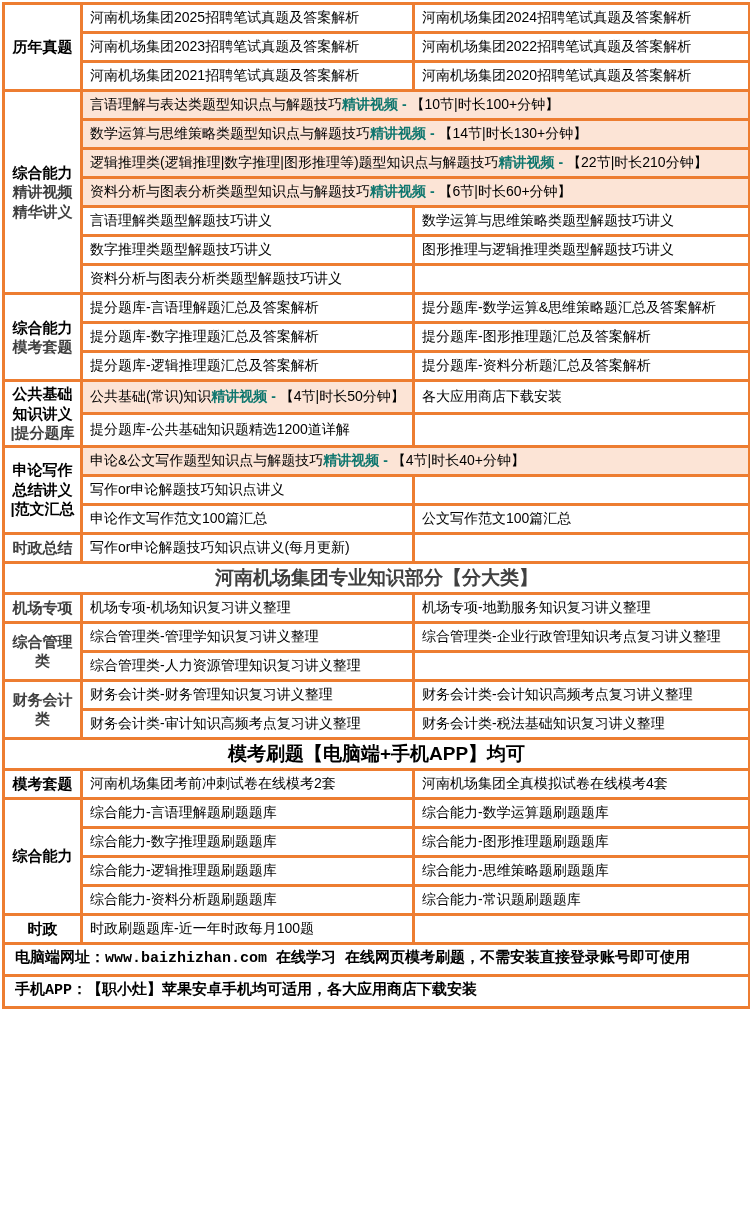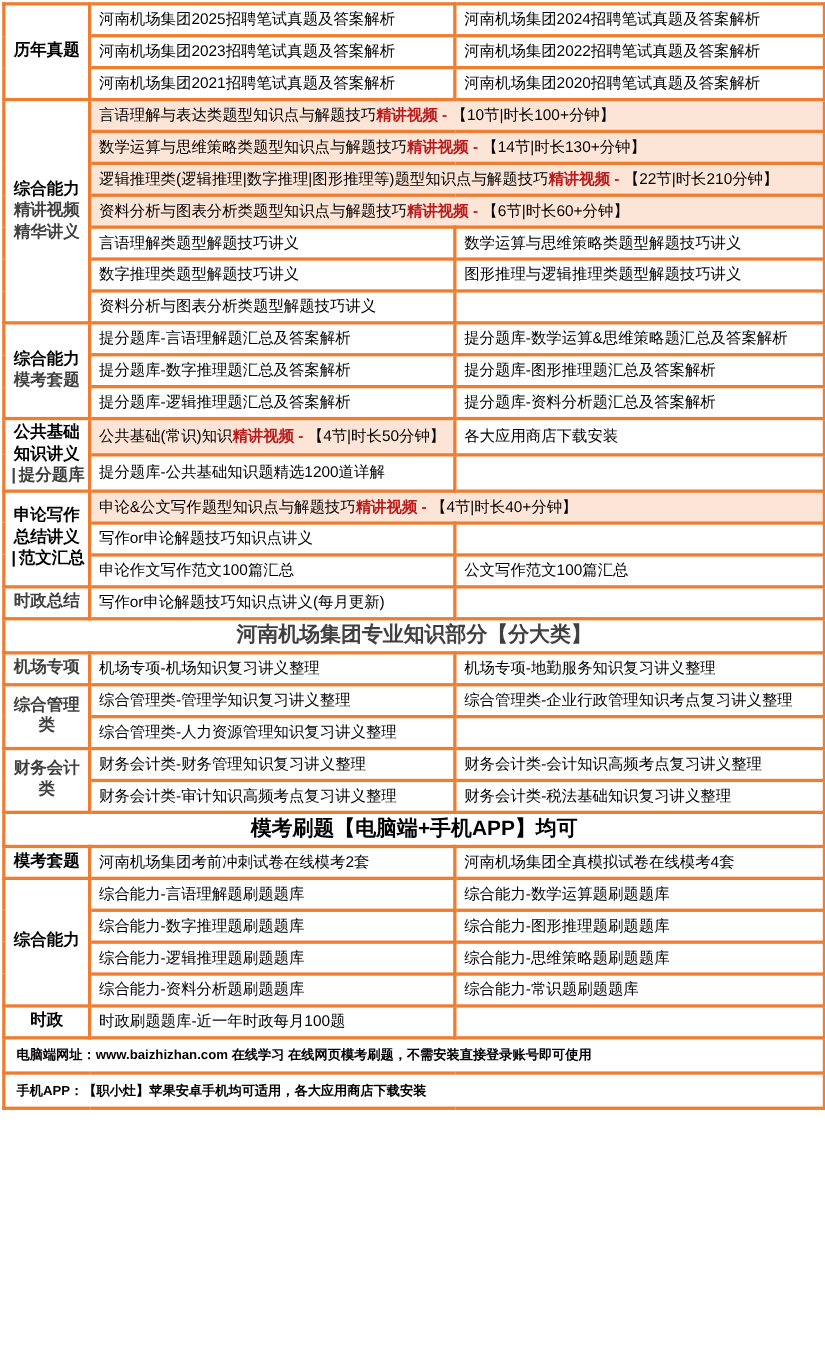--- a/index.html
+++ b/index.html
@@ -23,35 +23,36 @@
     line-height: 1.25;
     vertical-align: middle;
     overflow: hidden;
   }
   td.lbl {
     text-align: center;
     font-weight: bold;
     font-size: 15px;
     padding: 2px 2px;
   }
-  td.lbl .line { display: block; line-height: 1.3; font-family: Liberation Mono, monospace; }
+  td.lbl .line { display: block; line-height: 1.3; }
   .red { color: #404040; }
-  .rb  { color: #b91c1c; font-weight: bold; }
+  .rb  { color: #0f766e; font-weight: bold; }
   td.hl { background: #FCE4D6; }
   td.banner {
     text-align: center;
     font-weight: bold;
     font-size: 19px;
     height: 31px;
   }
   td.footer {
     font-weight: bold;
-    font-size: 12px;
+    font-size: 15px;
     height: 32px;
     padding-left: 10px;
+    font-family: Liberation Mono, monospace;
   }
 </style>
 </head>
 <body>
 
 <table class="course-table">
   <colgroup>
     <col style="width:78px">
       <col style="width:332px">
       <col style="width:336px">

